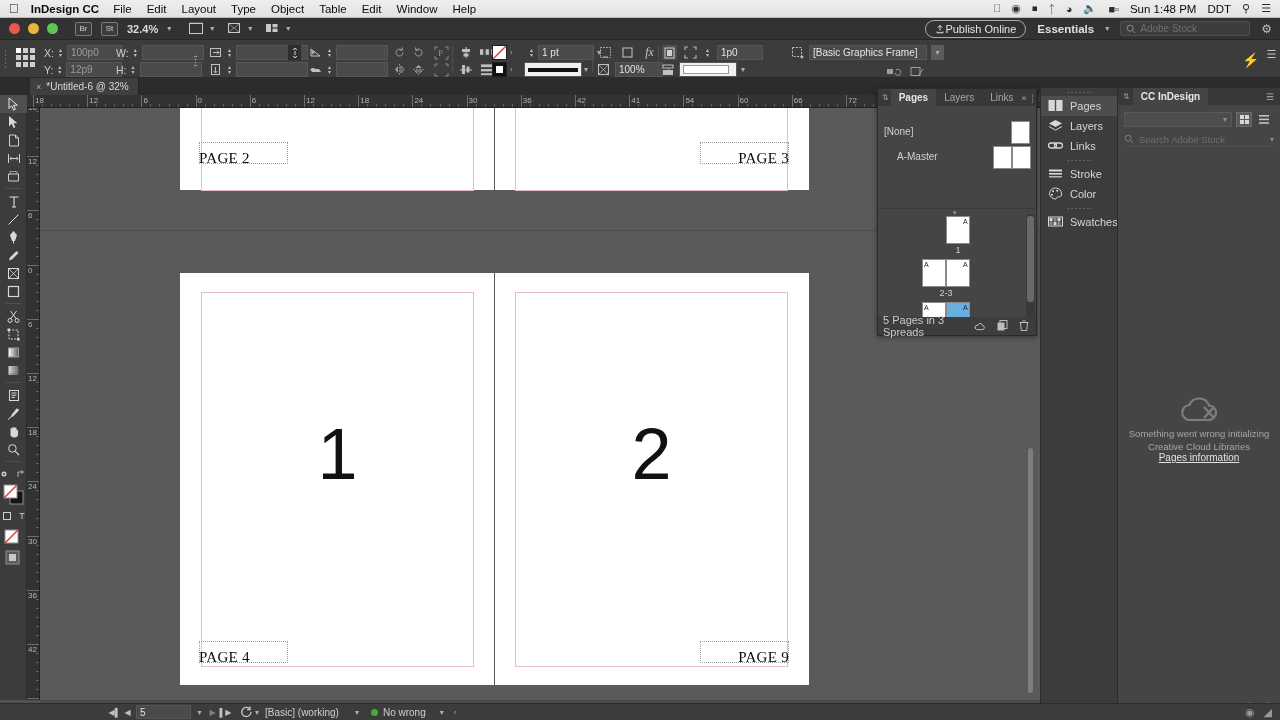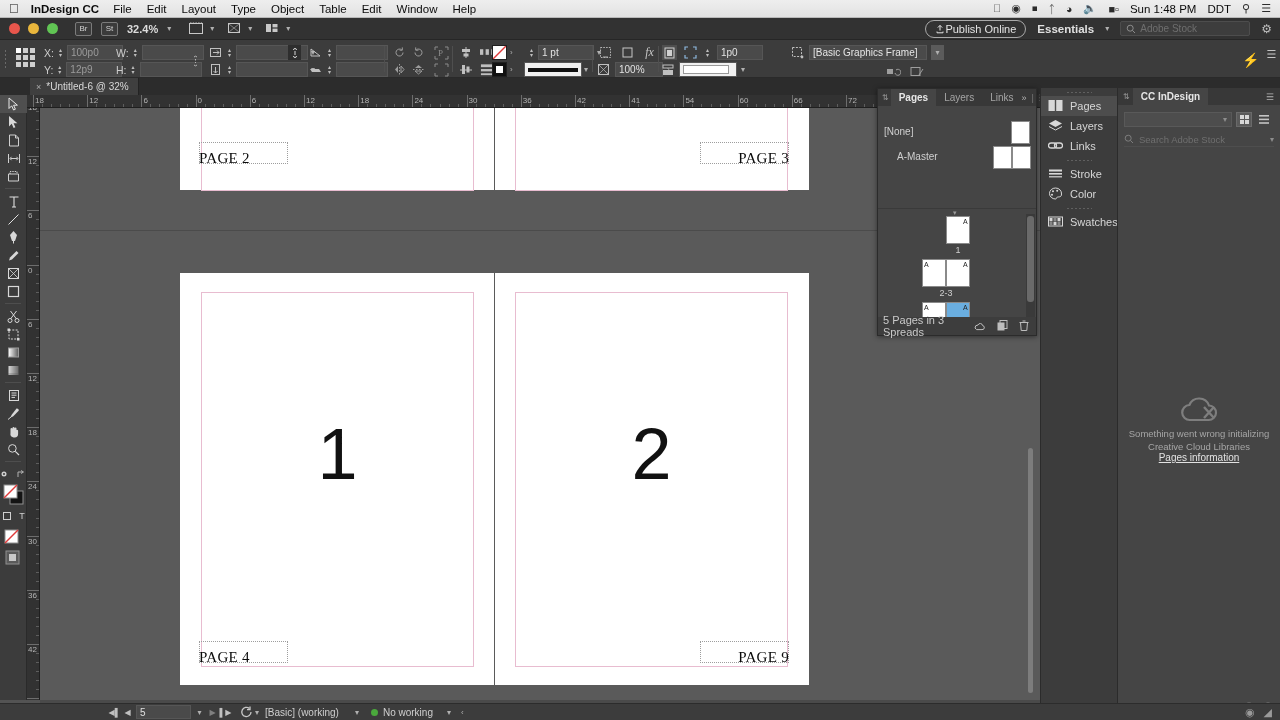--- a/index.html
+++ b/index.html
@@ -1187,21 +1187,21 @@
     <span style="margin-left:8px;display:flex;align-items:center;gap:2px;">
       <svg width="13" height="12" viewBox="0 0 13 12">
           <path d="M11 6 a4.6 4.6 0 1 1 -1.6 -3.5" fill="none" stroke="#c8c8c8" stroke-width="1.3"></path>
           <path d="M10 0.6 L10 3.6 L7 3.6" fill="none" stroke="#c8c8c8" stroke-width="1.3"></path>
         </svg>
       <span class="caret">▾</span>
     </span>
     <span class="stxt" style="margin-left:6px;">[Basic] (working)</span>
     <span class="caret" style="margin-left:16px;">▾</span>
     <span class="greendot" style="margin-left:12px;"></span>
-    <span class="stxt" style="margin-left:5px;">No working</span>
+    <span class="stxt" style="margin-left:5px;">No wrong</span>
     <span class="caret" style="margin-left:14px;">▾</span>
     <span class="caret" style="margin-left:10px;">‹</span>
     <span style="margin-left:auto;margin-right:8px;display:flex;gap:9px;align-items:center;">
       <span style="font-size:11px;color:#9a9a9a;">◉</span>
       <span style="font-size:11px;color:#9a9a9a;">◢</span>
     </span>
   </div>
 
 </div>
 

